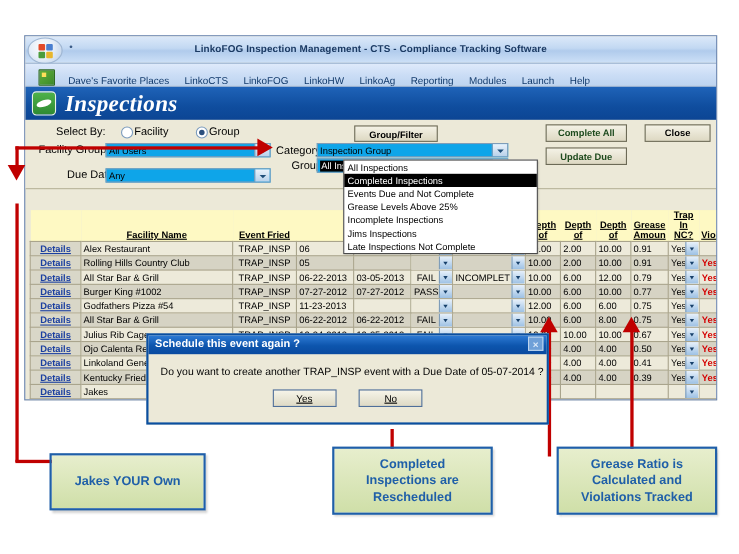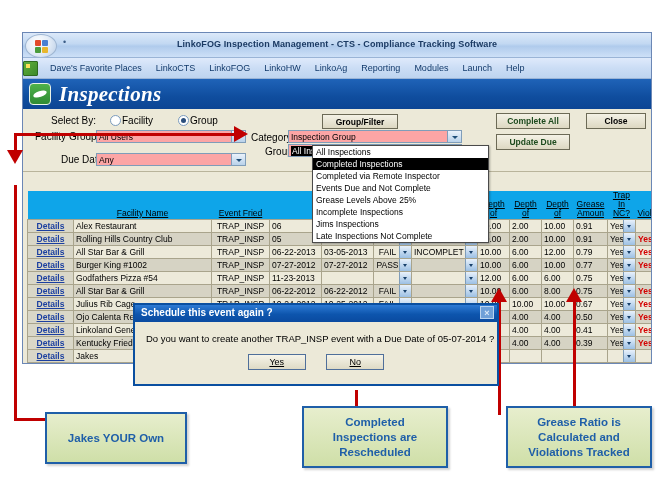--- a/index.html
+++ b/index.html
@@ -32,21 +32,21 @@
   .titlebar .win-title{
     position:absolute;left:0;right:0;top:6px;text-align:center;
     font-size:9px;color:#1b3a63;font-weight:bold;letter-spacing:.1px;
   }
   .titlebar .dot{position:absolute;left:40px;top:4px;color:#3b5c86;font-size:9px;}
   
   .menubar{
     height:20px;
     background:linear-gradient(180deg,#dfeafb 0%,#cbddf5 50%,#bdd4f0 100%);
     border-bottom:1px solid #9ab4d6;
-    display:flex;align-items:center;padding-left:0;
+    display:flex;align-items:flex-end;padding-left:12px;
   }
   .menubar .favicon{
     width:13px;height:13px;margin-right:5px;flex:0 0 auto;
     background:linear-gradient(135deg,#5fae3c,#3c8a2a);
     border:1px solid #2e6a20;border-radius:1px;position:relative;
   }
   .menubar .favicon:after{
     content:"";position:absolute;left:2px;top:2px;width:4px;height:4px;background:#ffdf5a;
   }
   .menubar .mi{
@@ -78,21 +78,21 @@
   .lbl-b{font-size:10px;color:#000;font-weight:normal;}
   .radio{
     display:inline-block;width:9px;height:9px;border-radius:50%;
     border:1px solid #7b9bbd;background:#fff;vertical-align:-1px;position:relative;
   }
   .radio.on:after{
     content:"";position:absolute;left:2px;top:2px;width:5px;height:5px;border-radius:50%;
     background:#2b4f7d;
   }
   .combo{
-    display:inline-block;height:13px;background:#fca5a5;border:1px solid #7f9db9;
+    display:inline-block;height:13px;background:#0ea5e9;border:1px solid #7f9db9;
     position:relative;box-sizing:border-box;vertical-align:middle;
   }
   .combo .txt{position:absolute;left:2px;top:1px;font-size:8.5px;color:#000;white-space:nowrap;}
   .combo .arw{
     position:absolute;right:0;top:0;width:13px;height:11px;
     background:linear-gradient(180deg,#eaf2fb,#b9d2ea);border-left:1px solid #7f9db9;
   }
   .combo .arw:after{
     content:"";position:absolute;left:4px;top:5px;border-left:3px solid transparent;
     border-right:3px solid transparent;border-top:3px solid #1f4e79;
@@ -113,22 +113,22 @@
     font-size:8.5px;line-height:10px;padding:1px 3px;white-space:nowrap;color:#000;
   }
   .droplist .opt.sel{background:#000;color:#fff;}
   
   .gridwrap{position:absolute;left:4px;top:158px;width:620px;height:166px;}
   .config{position:absolute;left:2px;top:0;font-size:8.5px;font-weight:bold;color:#cc5a14;}
   .addnew{position:absolute;left:2px;top:20px;font-size:8.5px;font-weight:bold;color:#1b3fa0;
           text-decoration:underline;cursor:pointer;}
   table.grid{border-collapse:collapse;table-layout:fixed;width:620px;position:absolute;top:0;left:0;}
   table.grid th{
-    font-size:8.5px;font-weight:normal;color:#000;text-decoration:underline;
-    background:#0ea5e9;border:0;height:26px;vertical-align:bottom;padding:0 2px 1px 2px;
+    font-size:8.5px;font-weight:bold;color:#000;text-decoration:underline;
+    background:#fef9c3;border:0;height:26px;vertical-align:bottom;padding:0 2px 1px 2px;
     line-height:9px;
   }
   table.grid td{
     font-size:8.5px;height:12px;border:1px solid #a9a48c;
     padding:0 2px;white-space:nowrap;overflow:hidden;
   }
   tr.r-odd td{background:#edeada;}
   tr.r-even td{background:#d6d3c4;}
   td.c-details{
     text-align:center;background:#d9d7c8 !important;border:1px solid #7e7a66;
@@ -511,21 +511,20 @@
             </td>
             <td class="c-viol"></td>
           </tr>
         </tbody>
     </table>
   </div>
 
   <div class="droplist" style="left:289px;top:112px;width:175px;">
     <div class="opt">All Inspections</div>
     <div class="opt sel">Completed Inspections</div>
-    <div class="opt">Completed via Remote Inspector</div>
     <div class="opt">Events Due and Not Complete</div>
     <div class="opt">Grease Levels Above 25%</div>
     <div class="opt">Incomplete Inspections</div>
     <div class="opt">Jims Inspections</div>
     <div class="opt">Late Inspections Not Complete</div>
   </div>
 
 </div>
 
 <div class="modal">

